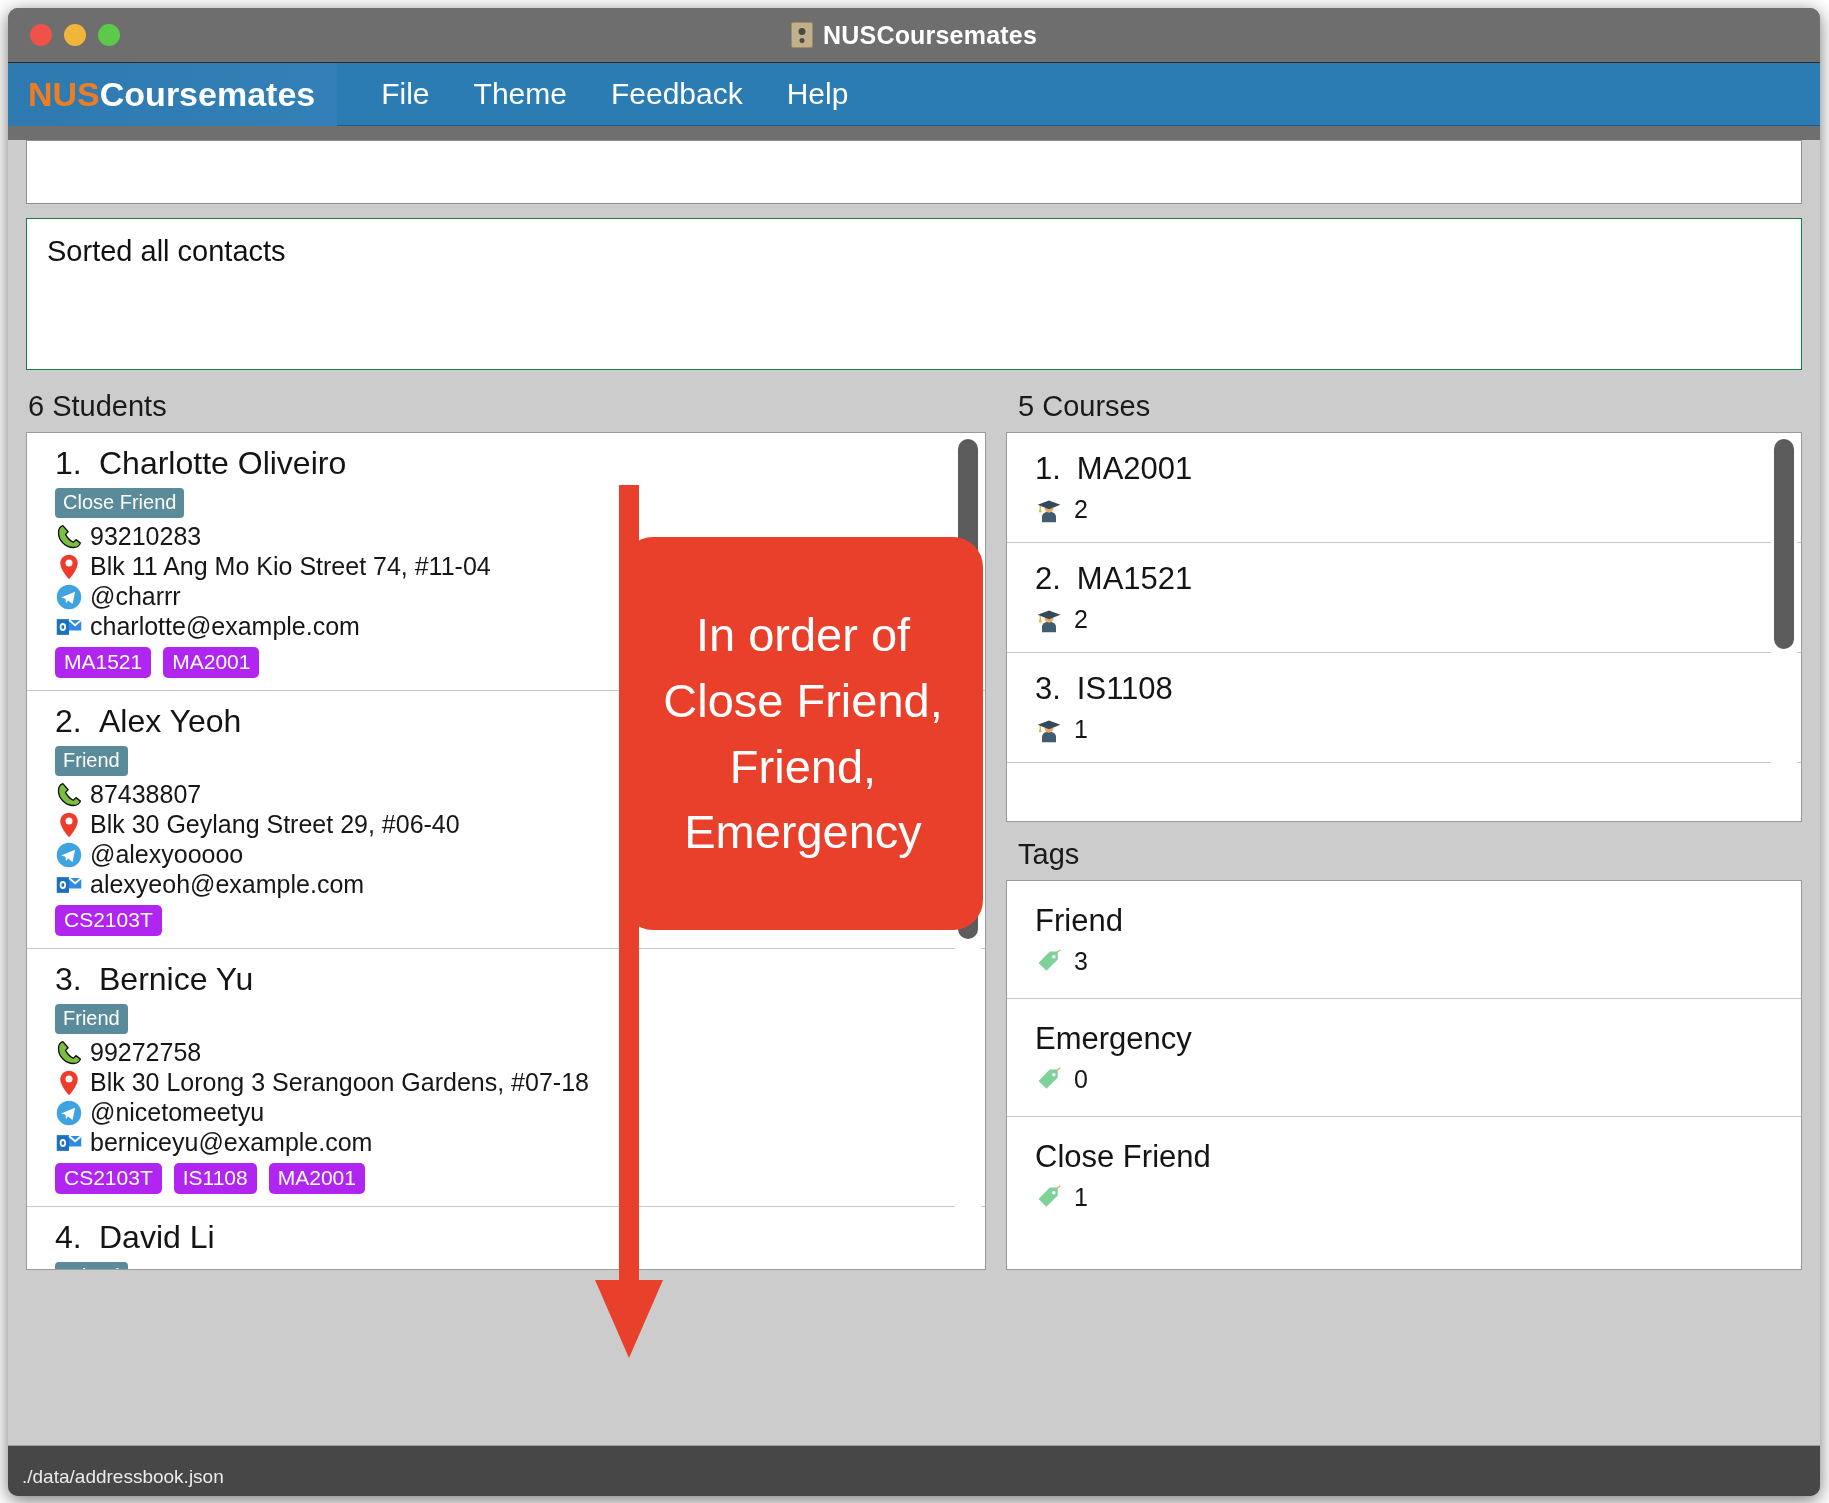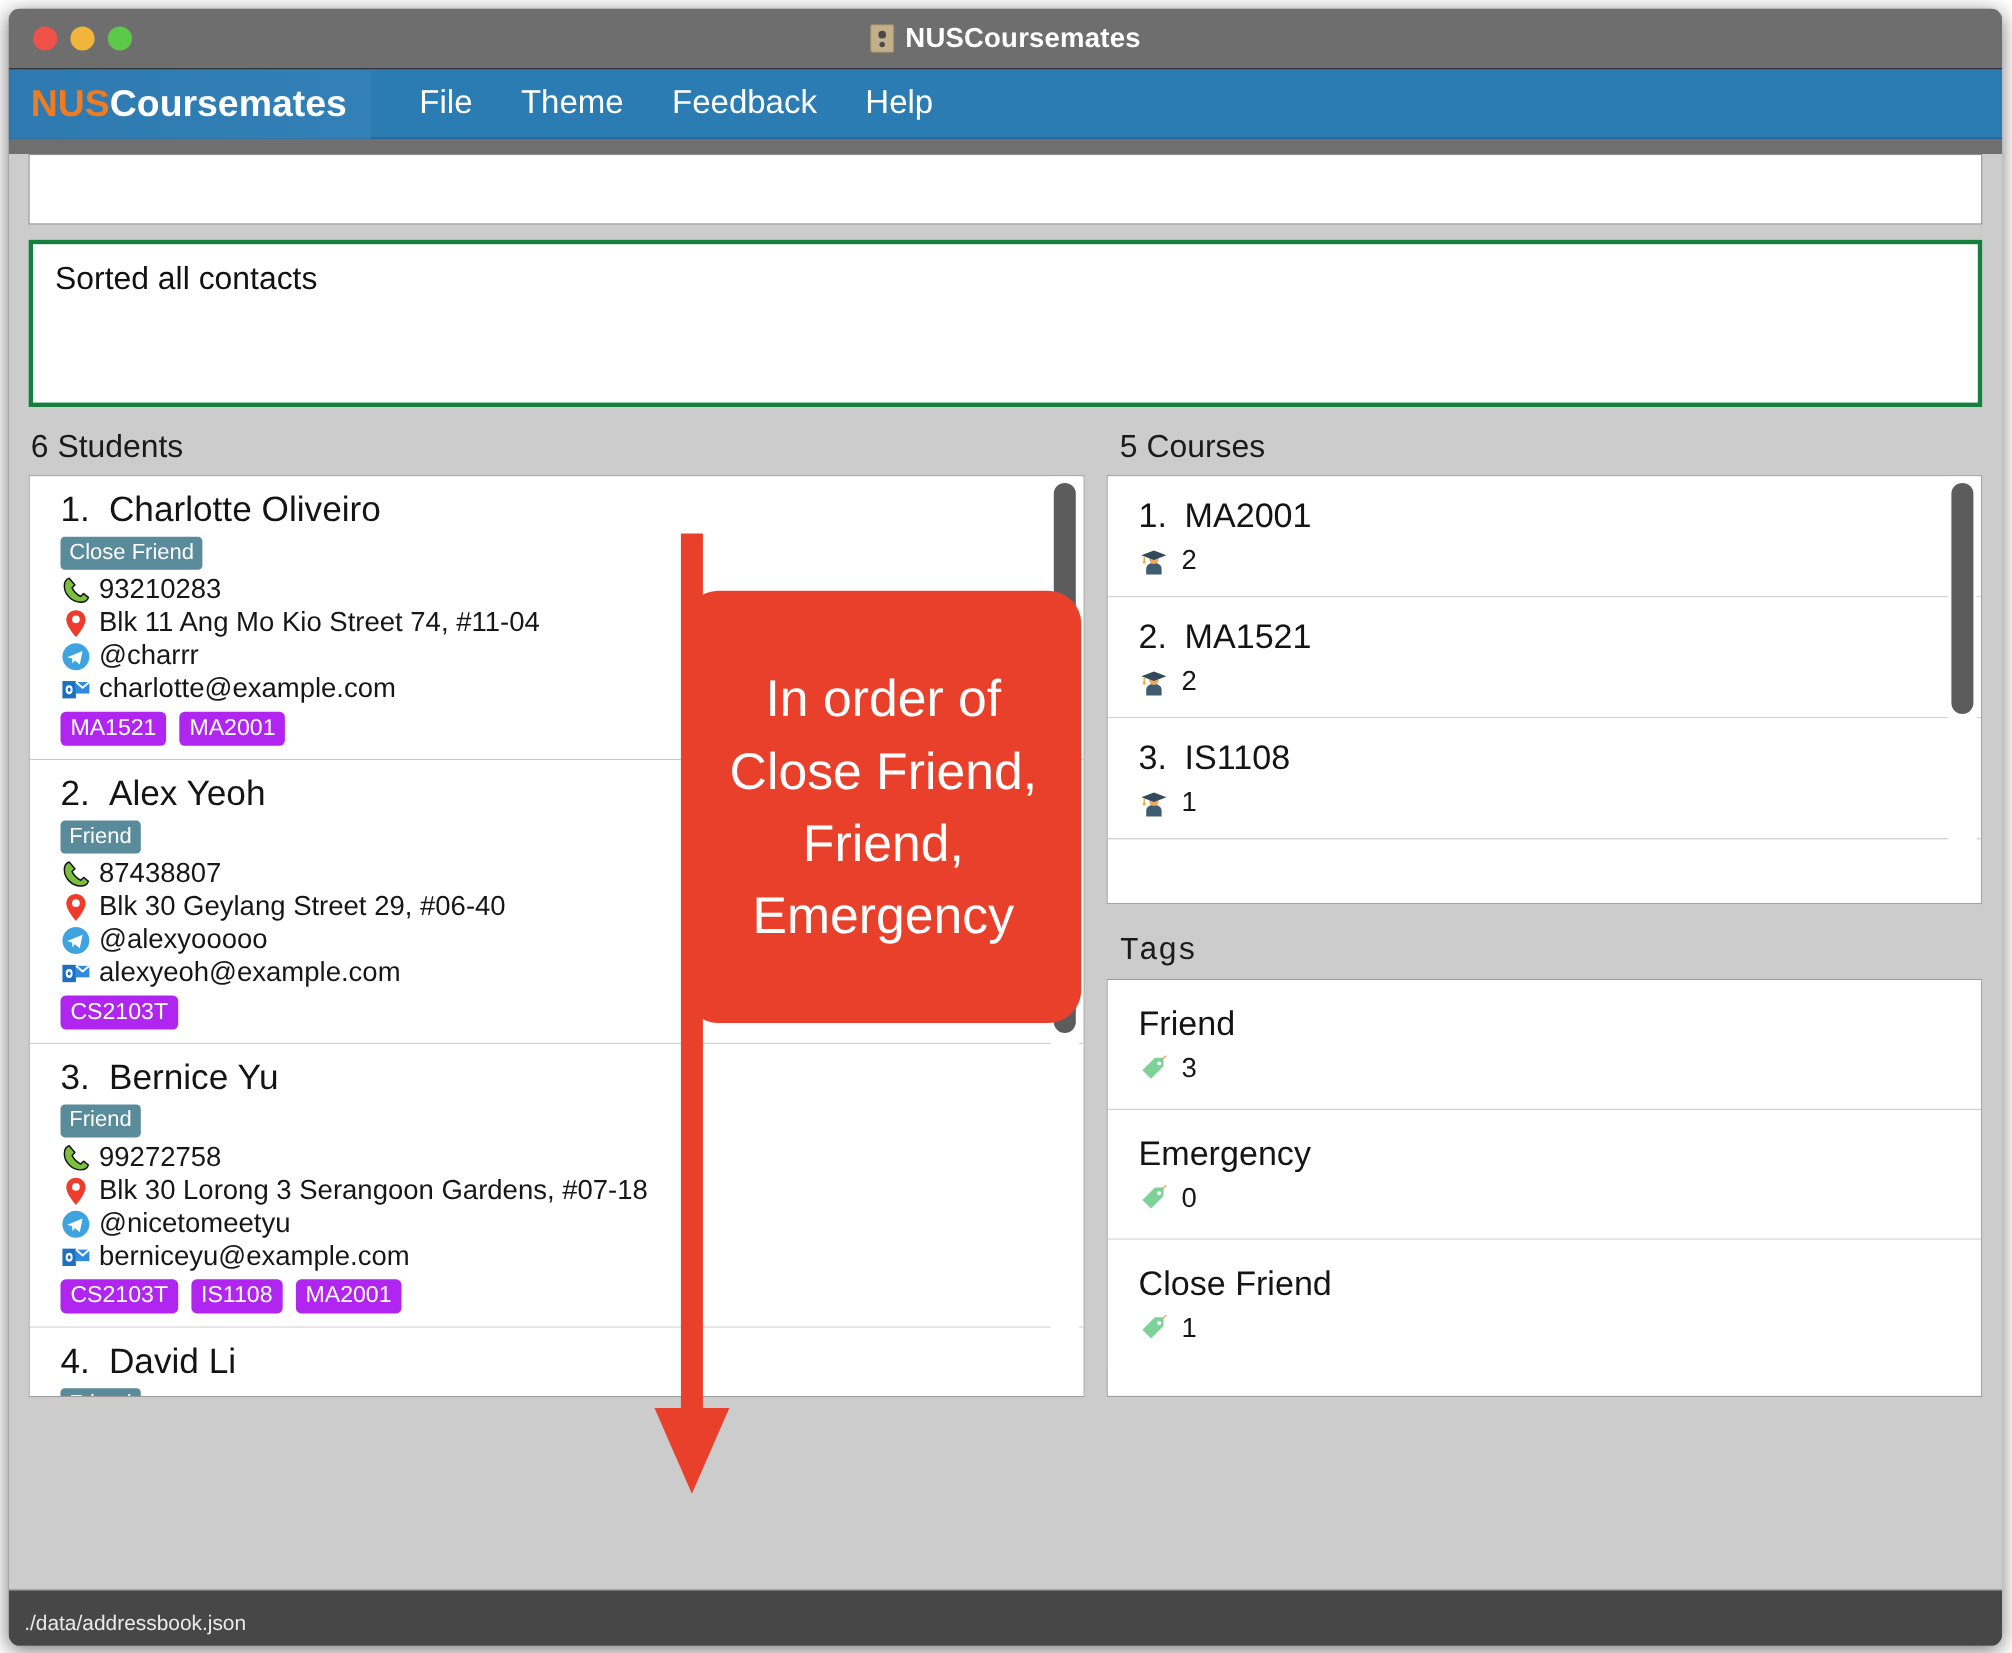--- a/index.html
+++ b/index.html
@@ -94,21 +94,21 @@
   .cmdbox {
     margin: 14px 18px 0 18px;
     height: 64px;
     background: #ffffff;
     border: 1px solid #8f8f8f;
   }
   .resultbox {
     margin: 14px 18px 0 18px;
     height: 152px;
     background: #ffffff;
-    border: 4px solid #15803d;
+    border: 1px solid #15803d;
     padding: 16px 20px;
   }
   .result-text { font-size: 29px; color: #111111; }
 
   
   .panels {
     display: flex;
     margin: 20px 18px 0 18px;
     gap: 20px;
     height: 880px;
@@ -204,21 +204,21 @@
   .side-title {
     font-size: 31px; color: #141414;
     display: flex; gap: 16px; align-items: baseline;
     margin-bottom: 8px;
   }
   .side-count {
     display: flex; align-items: center; gap: 11px;
     font-size: 25px; color: #161616;
   }
 
-  .tags-header { margin-top: 26px; font-family: Liberation Mono, monospace; }
+  .tags-header { margin-top: 16px; }
 
   
   .statusbar {
     height: 62px;
     background: #474747;
     display: flex; align-items: center;
     padding-left: 14px;
     border-top: 1px solid #9c9c9c;
   }
   .status-text { color: #eaeaea; font-size: 19px; }

